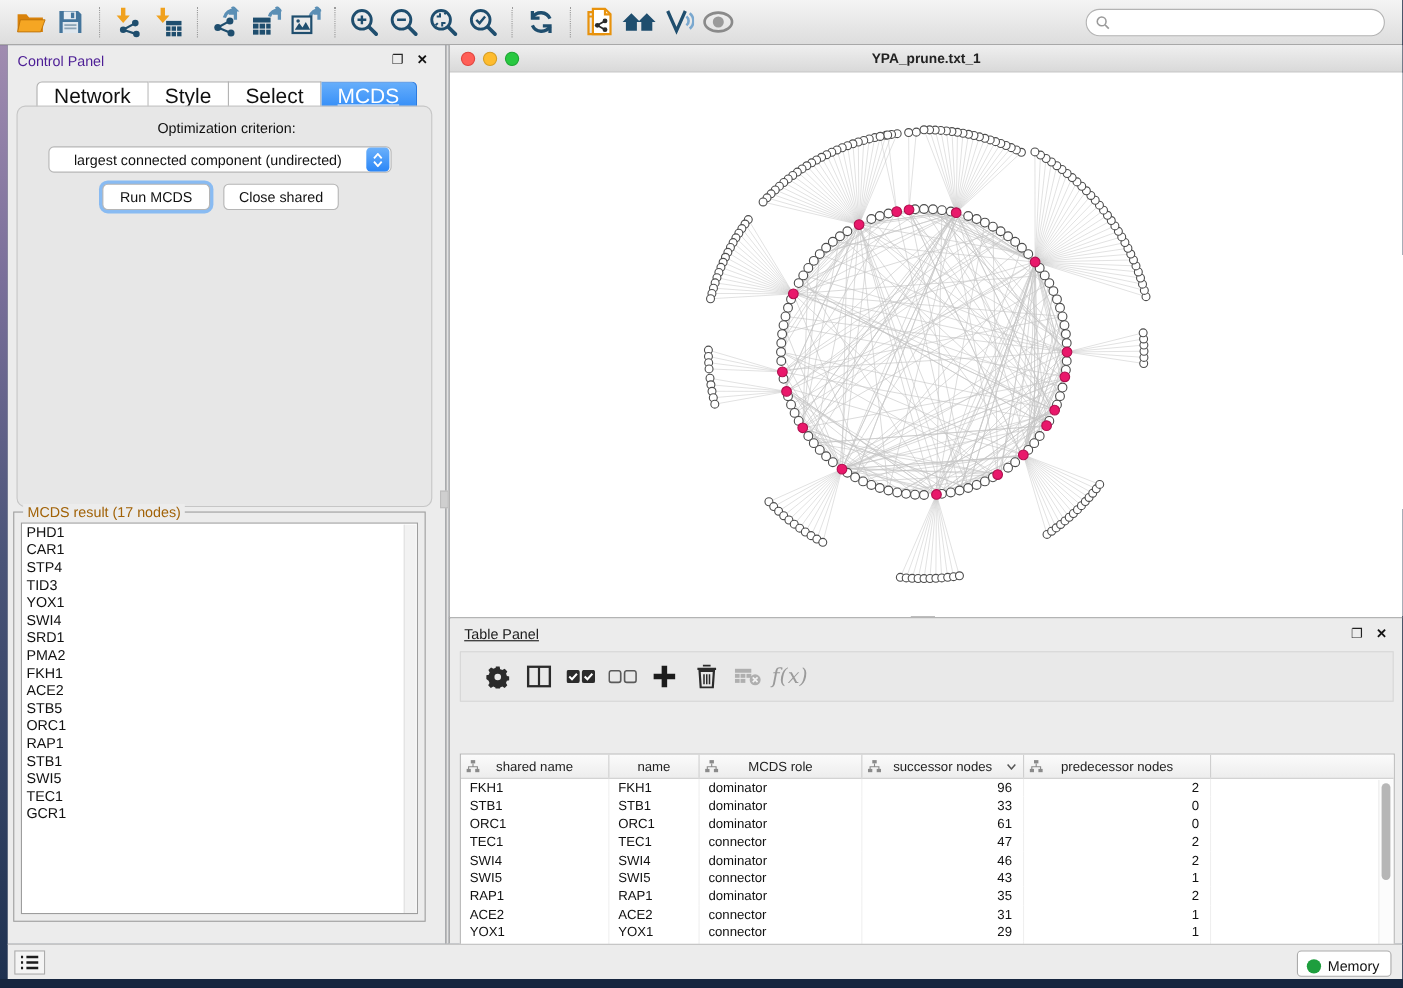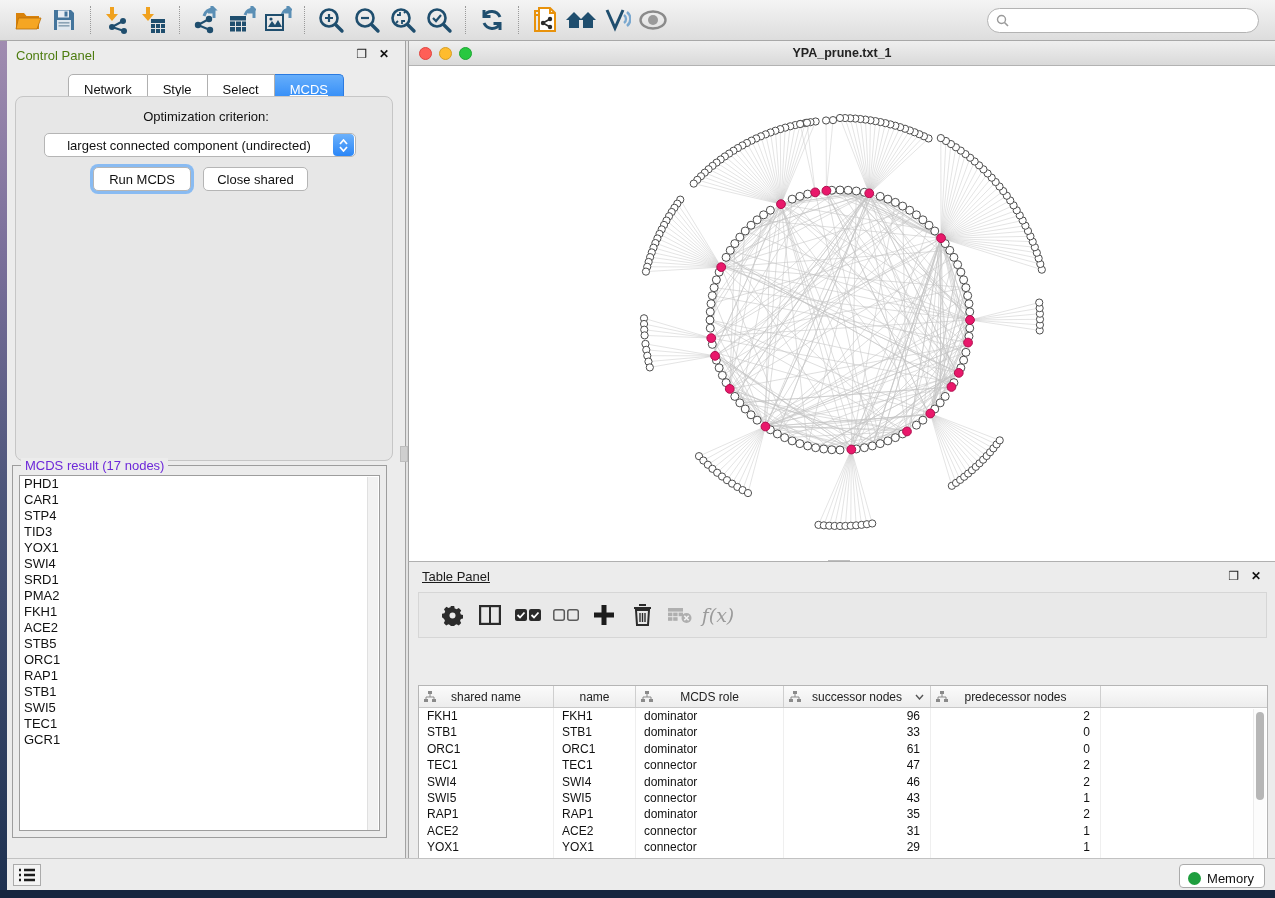--- a/index.html
+++ b/index.html
@@ -17,44 +17,44 @@
     display:flex; align-items:center; padding-left:10px; }
   .tb-ico { width:36px; height:34px; display:flex; align-items:center; justify-content:center; }
   .tb-sep { width:1px; height:28px; border-left:1px dotted #9a9a9a; margin:0 8px; }
   #search-box { position:absolute; right:16px; top:8px; width:272px; height:25px; background:#fff;
     border:1px solid #b3b3b3; border-radius:13px; display:flex; align-items:center; padding:0 8px; }
   #search-box input { border:none; outline:none; flex:1; font-size:12px; background:transparent; margin-left:5px; font-family:"Liberation Sans",sans-serif; }
 
   
   #control-panel { position:absolute; left:7px; top:41px; width:398px; height:817px; background:#ececec; }
   .panel-title-row { position:absolute; left:0; top:0; width:100%; height:26px; }
-  .panel-title { position:absolute; left:9px; top:7px; font-size:13px; color:#4d7c0f; }
+  .panel-title { position:absolute; left:9px; top:7px; font-size:13px; color:#4c1d95; }
   .float-ico { position:absolute; top:6px; font-size:12px; color:#222; cursor:default; }
   .close-ico { position:absolute; top:6px; font-size:12px; font-weight:bold; color:#111; cursor:default; }
   #cp-tabs { position:absolute; left:50%; transform:translateX(-50%); top:33px; display:flex; height:22px; }
-  .seg-tab { display:flex; align-items:center; justify-content:center; padding:14px 15px; font-size:13px;
+  .seg-tab { display:flex; align-items:center; justify-content:center; padding:14px 15px; font-size:19px;
     background:#fff; border:1px solid #b0b0b0; border-left:none; color:#111; }
   .seg-tab:first-child { border-left:1px solid #b0b0b0; border-radius:5px 0 0 5px; }
   .seg-tab:last-child { border-radius:0 5px 5px 0; }
   .seg-tab.selected { background:linear-gradient(#66aefb,#2a87f7); border-color:#2a7ae0; color:#fff;text-decoration:underline; }
   #cp-box { position:absolute; left:8px; top:55px; width:378px; height:365px; background:#e7e7e7;
     border:1px solid #c6c6c6; border-radius:8px; }
   #opt-label { position:absolute; left:0; top:68px; width:100%; text-align:center; font-size:13px; color:#111; }
   #criterion-select { position:absolute; left:37px; top:92px; width:312px; height:24px; background:#fff;
     border:1px solid #b5b5b5; border-radius:5px; display:flex; align-items:center; }
   #criterion-select .sel-text { flex:1; text-align:center; font-size:13px; color:#111; }
   #criterion-select .stepper { width:21px; height:22px; margin-right:1px; background:linear-gradient(#6cb1fb,#2a86f7);
     border-radius:4px; display:flex; flex-direction:column; align-items:center; justify-content:center; gap:1px; }
   .stepper svg { display:block; }
   .cp-btn { position:absolute; top:126px; height:24px; background:#fff; border:1px solid #b5b5b5; border-radius:5px;
     font-size:13px; color:#111; display:flex; align-items:center; justify-content:center; }
   #run-btn { left:86px; width:98px; box-shadow:0 0 0 3px rgba(106,172,246,.75); }
   #close-btn { left:196px; width:105px; }
   #mcds-fieldset { position:absolute; left:5px; top:424px; width:375px; height:373px; border:1px solid #9d9d9d; }
-  #mcds-legend { position:absolute; left:8px; top:-8px; background:#ececec; padding:0 4px; font-size:13px; color:#6d28d9; }
+  #mcds-legend { position:absolute; left:8px; top:-8px; background:#ececec; padding:0 4px; font-size:13px; color:#a16207; }
   #mcds-list { position:absolute; left:6px; top:9px; width:361px; height:356px; background:#fff; border:1px solid #9d9d9d; overflow:hidden; }
   .mcds-item { font-size:13px; line-height:16px; padding-left:4px; color:#111; }
   #mcds-scroll { position:absolute; right:1px; top:1px; width:11px; height:354px; background:#f2f2f2; border-left:1px solid #e0e0e0; }
 
   
   #vsplit { position:absolute; left:405px; top:41px; width:3px; height:817px; background:#e2e2e2; border-left:1px solid #a2a2a2; }
   #vsplit .grip { position:absolute; left:-6px; top:405px; width:8px; height:16px; background:#cfcfcf; border:1px solid #bdbdbd; }
   #hsplit-grip { position:absolute; left:828px; top:560px; width:22px; height:3px; background:#bdbdbd; }
 
   

